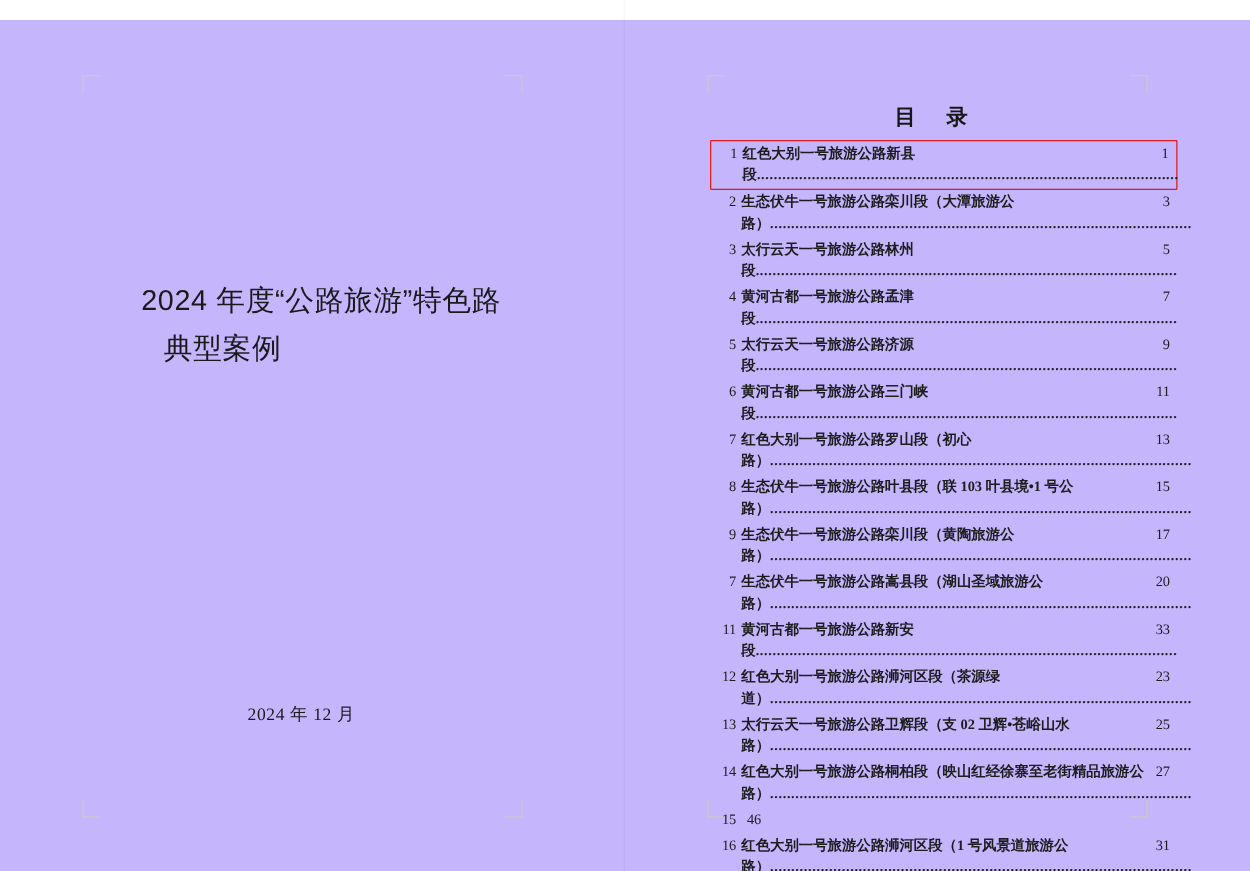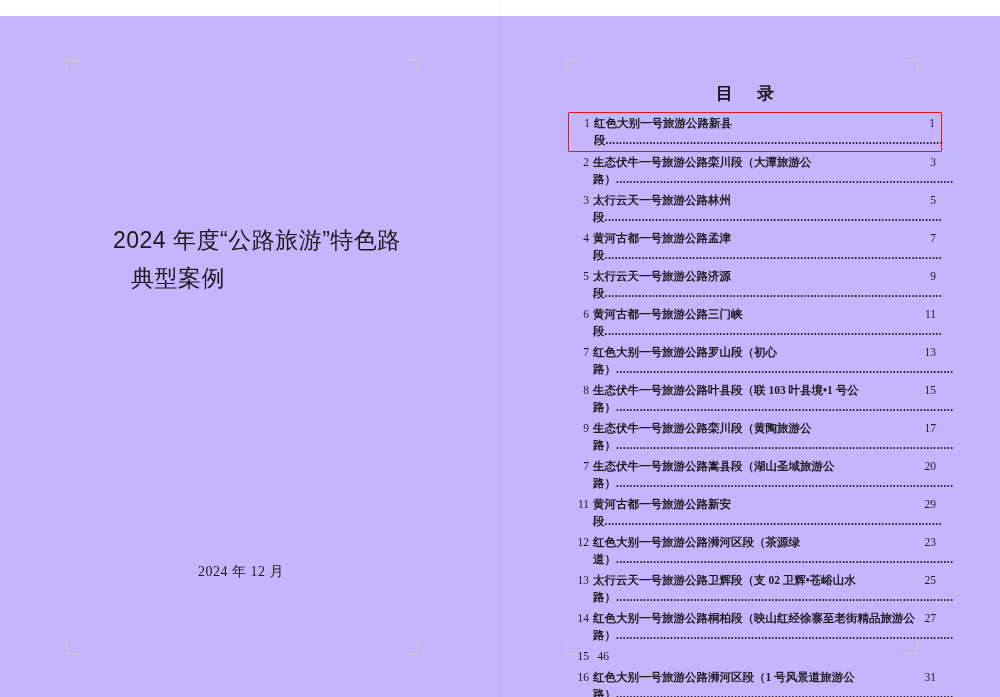--- a/index.html
+++ b/index.html
@@ -240,21 +240,21 @@
           <span class="toc-page">17</span>
         </div>
         <div class="toc-row">
           <span class="toc-num">7</span>
           <span class="toc-body"><span class="toc-text">生态伏牛一号旅游公路嵩县段（湖山圣域旅游公路）</span><span class="toc-dots">....................................................................................................</span></span>
           <span class="toc-page">20</span>
         </div>
         <div class="toc-row">
           <span class="toc-num">11</span>
           <span class="toc-body"><span class="toc-text">黄河古都一号旅游公路新安段</span><span class="toc-dots">....................................................................................................</span></span>
-          <span class="toc-page">29</span>
+          <span class="toc-page">33</span>
         </div>
         <div class="toc-row">
           <span class="toc-num">12</span>
           <span class="toc-body"><span class="toc-text">红色大别一号旅游公路浉河区段（茶源绿道）</span><span class="toc-dots">....................................................................................................</span></span>
           <span class="toc-page">23</span>
         </div>
         <div class="toc-row">
           <span class="toc-num">13</span>
           <span class="toc-body"><span class="toc-text">太行云天一号旅游公路卫辉段（支 02 卫辉•苍峪山水路）</span><span class="toc-dots">....................................................................................................</span></span>
           <span class="toc-page">25</span>

